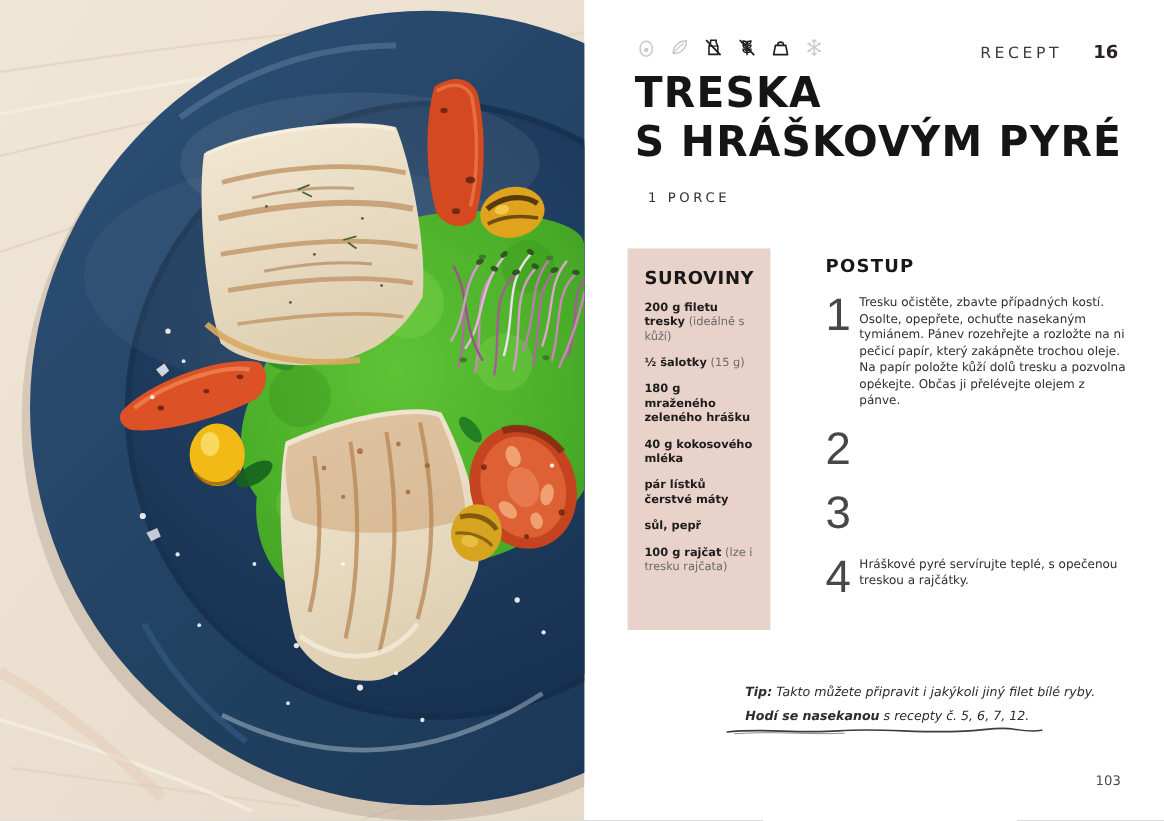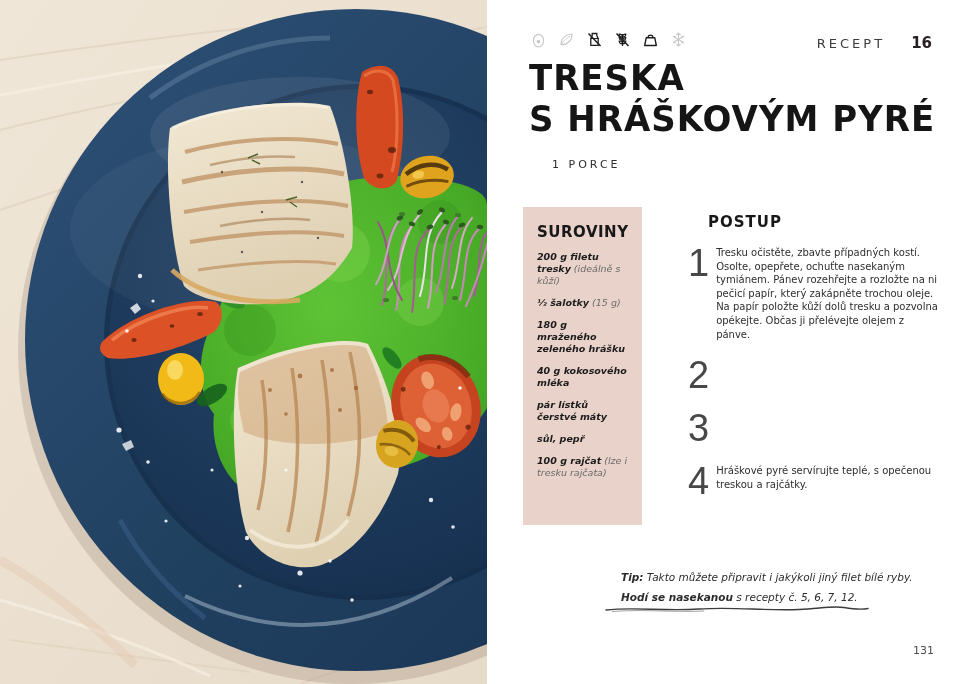--- a/index.html
+++ b/index.html
@@ -17,30 +17,30 @@
   .icon-on  { color:#1f1f1f; }
   .icon-off { color:#c8c8c8; }
   
   .recept-tag { position:absolute; top:34px; right:38px; display:flex; gap:26px; align-items:baseline; }
   .recept-label { font-size:13px; letter-spacing:3px; color:#3c3c3c; }
   .recept-number { font-size:15px; font-weight:bold; color:#2b2023; }
   
   .title { position:absolute; left:529px; top:58px; width:420px;
            font-weight:bold; font-size:34px; line-height:39px; letter-spacing:1px;
            color:#151515; transform:scaleY(1.04); transform-origin:top left; }
-  .servings { position:absolute; left:552px; top:158px; font-size:11px; letter-spacing:3px; color:#2e2e2e; }
+  .servings { position:absolute; left:540px; top:158px; font-size:11px; letter-spacing:3px; color:#2e2e2e; }
   
   .ingredients { position:absolute; left:523px; top:207px; width:119px; height:318px;
                  background:#e9d2ca; padding:16px 13px 12px 14px; }
   .ingredients h2 { font-size:15px; font-weight:bold; letter-spacing:0.5px; color:#181818; }
-  .ing-item { margin-top:10px; font-size:9.5px; line-height:12px; font-weight:bold; color:#1c1c1c;font-style:italic; }
+  .ing-item { margin-top:10px; font-size:9.5px; line-height:12px; font-weight:bold; color:#1c1c1c; }
   .ing-note { font-weight:normal; color:#6a6a6a; }
   
   .method { position:absolute; left:688px; top:213px; width:252px; }
-  .method h2 { font-size:15px; font-weight:bold; letter-spacing:1px; color:#181818; margin-left:20px; margin-bottom:13px; }
+  .method h2 { font-size:15px; font-weight:bold; letter-spacing:1px; color:#181818; margin-bottom:13px; }
   .step { display:flex; gap:7px; margin-bottom:15px; }
   .step-num { flex:0 0 20px; font-family:"Liberation Sans", sans-serif; font-weight:300;
               font-size:38px; line-height:38px; color:#474747; text-align:left; }
   .step-text { font-size:10px; line-height:13.6px; color:#2e2e2e; padding-top:2px; }
   
   .tips { position:absolute; left:621px; top:571px; width:330px; font-size:10.5px; line-height:13px; }
   .tips .row { margin-bottom:7px; font-style:italic; color:#2c2c2c; }
   .tips .lbl { font-weight:bold; }
   .wavy-line { position:absolute; left:604px; top:603px; width:266px; height:12px; }
   
@@ -376,15 +376,15 @@
     </div>
     <div class="row">
       <span class="lbl">Hodí se nasekanou</span><span> s recepty č. 5, 6, 7, 12.</span>
     </div>
   </div>
   <svg class="wavy-line" viewBox="0 0 266 12">
     <path d="M2,7 C30,3.5 60,8.5 95,6 C130,3.5 160,8 195,6.5 C215,5.8 228,2.5 240,4.5 C250,6.2 258,6.8 264,5.5" fill="none" stroke="#3c3c3c" stroke-width="1.4" stroke-linecap="round"></path>
     <path d="M8,8.5 C40,6 70,9.5 100,8" fill="none" stroke="#3c3c3c" stroke-width="0.8" opacity="0.6"></path>
   </svg>
 
-  <div class="page-num">131</div>
+  <div class="page-num">103</div>
 
 </div>
 
 </body></html>

